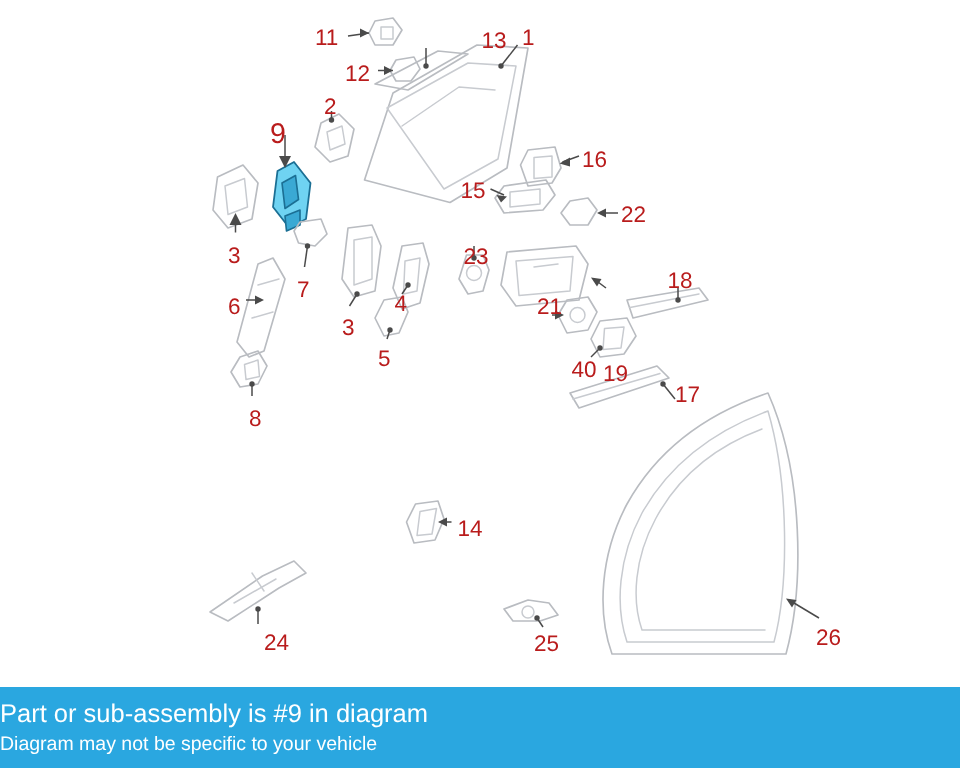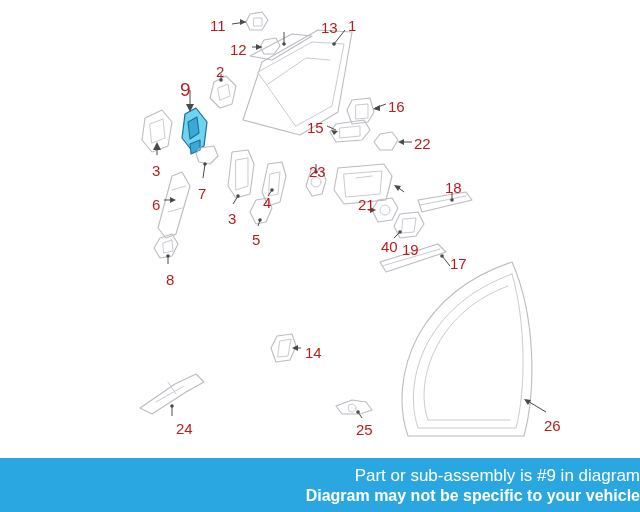--- a/index.html
+++ b/index.html
@@ -76,32 +76,31 @@
   #caption-bar {
     position: absolute;
     left: 0;
     bottom: 0;
     width: 640px;
     height: 54px;
     background: #2aa7e0;
     color: #ffffff;
     display: flex;
     flex-direction: column;
-    align-items: flex-end;
+    align-items: flex-start;
     justify-content: center;
     font-family: "Liberation Sans", sans-serif;
   }
   #caption-bar .line1 {
     font-size: 17px;
     line-height: 21px;
   }
   #caption-bar .line2 {
-    font-size: 16px;
+    font-size: 13px;
     line-height: 20px;
-    font-weight: bold;
   }
 </style>
 </head>
 <body>
 
 <div id="stage">
 
   <svg id="diagram-svg" viewBox="0 0 640 512">
 
     <g>

